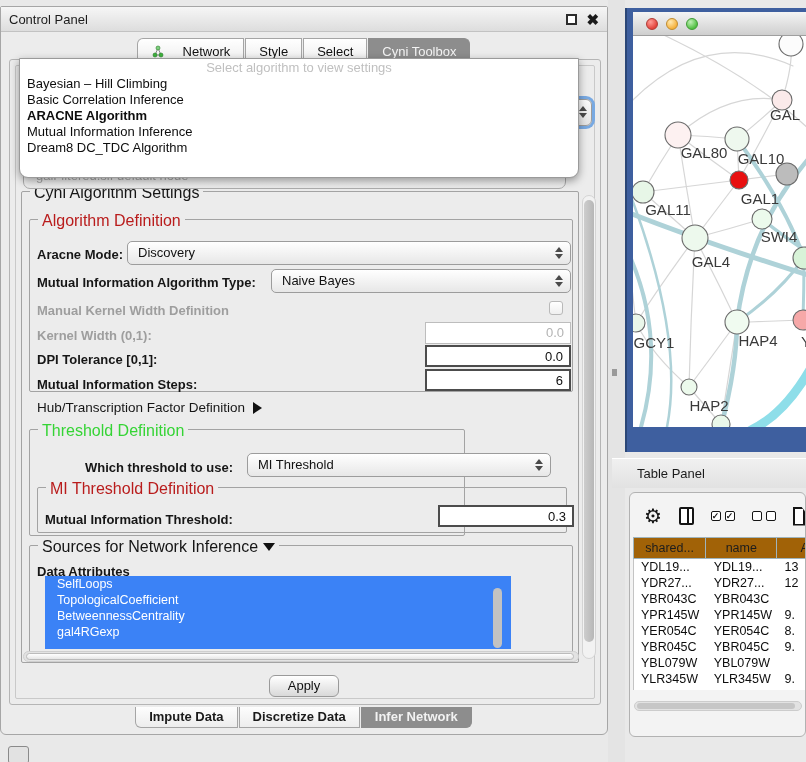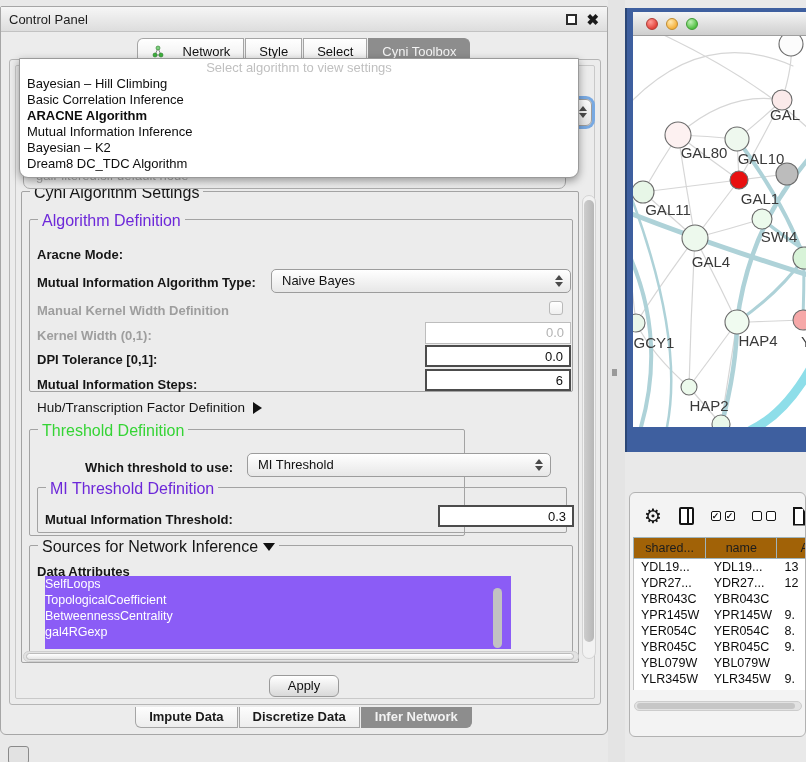--- a/index.html
+++ b/index.html
@@ -46,21 +46,21 @@
         z-index:5; color:#a9a9a9; font-size:13px; line-height:24px; padding-left:12px; }
   .focus-arrow { position:absolute; left:572px; top:92px; width:19px; height:27px;
         border-radius:6px; background:linear-gradient(#fbfbfb,#e3e3e3);
         border:1px solid #9c9c9c; box-shadow:0 0 0 3px #78a9e2; z-index:6; }
   .focus-arrow .arrows { position:absolute; left:4px; top:4px; }
 
   
   .group { position:absolute; border:1px solid #a3a3a3; border-radius:2px; }
   .legend { position:absolute; top:-8px; left:8px; background:#ececec; padding:0 4px;
         font-size:16px; color:#161616; white-space:nowrap; display:flex; align-items:center; gap:5px; }
-  .legend.blue  { color:#6d28d9;align-items:flex-end; }
+  .legend.blue  { color:#b91c1c;align-items:flex-end; }
   .legend.green { color:#35d435; }
 
   .lbl { position:absolute; font-size:13px; font-weight:bold; color:#161616; white-space:nowrap; }
   .lbl.dis { color:#9e9e9e; }
   .lbl.plain { font-weight:normal; }
 
   .combo { position:absolute; height:24px; border:1px solid #9c9c9c; border-radius:5px;
         background:linear-gradient(#ffffff,#e7e7e7); font-size:13px; color:#111;
         line-height:22px; padding-left:10px; }
   .combo .arrows { position:absolute; right:7px; top:3px; }
@@ -79,21 +79,21 @@
 
   .tri-right { display:inline-block; width:0; height:0; border-top:6px solid transparent;
         border-bottom:6px solid transparent; border-left:9px solid #111; vertical-align:middle; }
   .tri-down  { display:inline-block; width:0; height:0; border-left:6px solid transparent;
         border-right:6px solid transparent; border-top:8px solid #111; }
 
   
   .attr-list { position:absolute; left:44px; top:569px; width:466px; height:73px;
         background:#ffffff; overflow:hidden; }
   .attr-item { height:16px; line-height:16px; font-size:12.5px; color:#ffffff;
-        background:#8b5cf6; padding-left:0; white-space:nowrap; }
+        background:#3b82f6; padding-left:12px; white-space:nowrap; }
   .attr-vscroll { position:absolute; left:492px; top:581px; width:9px; height:60px;
         background:#c2c2c2; border-radius:5px; z-index:2; }
 
   
   .vscroll { position:absolute; left:581px; top:188px; width:14px; height:464px;
         background:#f2f2f2; border:1px solid #d4d4d4; border-radius:7px; }
   .vscroll .thumb { position:absolute; left:1px; top:4px; width:10px; height:442px;
         background:linear-gradient(90deg,#cdcdcd,#b7b7b7); border-radius:6px; }
   .hscroll { position:absolute; left:22px; top:644px; width:556px; height:11px;
         background:#e3e3e3; border:1px solid #cfcfcf; border-radius:6px; }
@@ -213,38 +213,44 @@
         </span>
     </div>
 
     <div class="algo-popup">
       <div class="algo-ph">Select algorithm to view settings</div>
       <div id="algo-list">
           <div class="algo-item">Bayesian – Hill Climbing</div>
           <div class="algo-item">Basic Correlation Inference</div>
           <div class="algo-item bold">ARACNE Algorithm</div>
           <div class="algo-item">Mutual Information Inference</div>
-          <div class="algo-item">Bayesian – K2</div>
           <div class="algo-item">Dream8 DC_TDC Algorithm</div>
         </div>
     </div>
 
     <div class="group" style="left:20px;top:184px;width:558px;height:472px;">
       <span class="legend">
           <span>Cyni Algorithm Settings</span>
         </span>
     </div>
 
     <div class="group" style="left:28px;top:212px;width:544px;height:173px;">
       <span class="legend blue">
           <span>Algorithm Definition</span>
         </span>
     </div>
 
     <span class="lbl" style="left:36px;top:240px;">Aracne Mode:</span>
+    <div class="combo" style="left:126px;top:234px;width:444px;">
+      <span>Discovery</span>
+      <span class="arrows">
+          <i class="up"></i>
+          <i class="down"></i>
+        </span>
+    </div>
 
     <span class="lbl" style="left:36px;top:268px;">Mutual Information Algorithm Type:</span>
     <div class="combo" style="left:270px;top:262px;width:300px;">
       <span>Naive Bayes</span>
       <span class="arrows">
           <i class="up"></i>
           <i class="down"></i>
         </span>
     </div>
 
@@ -401,20 +407,23 @@
           <text x="125" y="310" font-size="15" fill="#3a3a3a" text-anchor="middle">HAP4</text>
           <circle cx="170" cy="284" r="10" fill="#f6a8a8" stroke="#6b6b6b" stroke-width="1.1"></circle>
           <text x="168" y="311" font-size="15" fill="#3a3a3a" text-anchor="start">Y</text>
           <circle cx="56" cy="351" r="8" fill="#ecfaec" stroke="#6b6b6b" stroke-width="1.1"></circle>
           <text x="76" y="375" font-size="15" fill="#3a3a3a" text-anchor="middle">HAP2</text>
           <circle cx="88" cy="388" r="9" fill="#eaf8ea" stroke="#6b6b6b" stroke-width="1.1"></circle>
         </svg>
     </div>
   </div>
 
+  <div class="tp-titlebar">
+    <span>Table Panel</span>
+  </div>
 
   <div class="tp-body">
     <div class="tp-toolbar">
       <span class="gear">⚙</span>
       <span class="cols-ico"></span>
       <span class="cb-pair">
           <span class="cb">✓</span>
           <span class="cb">✓</span>
         </span>
       <span class="cb-pair">

